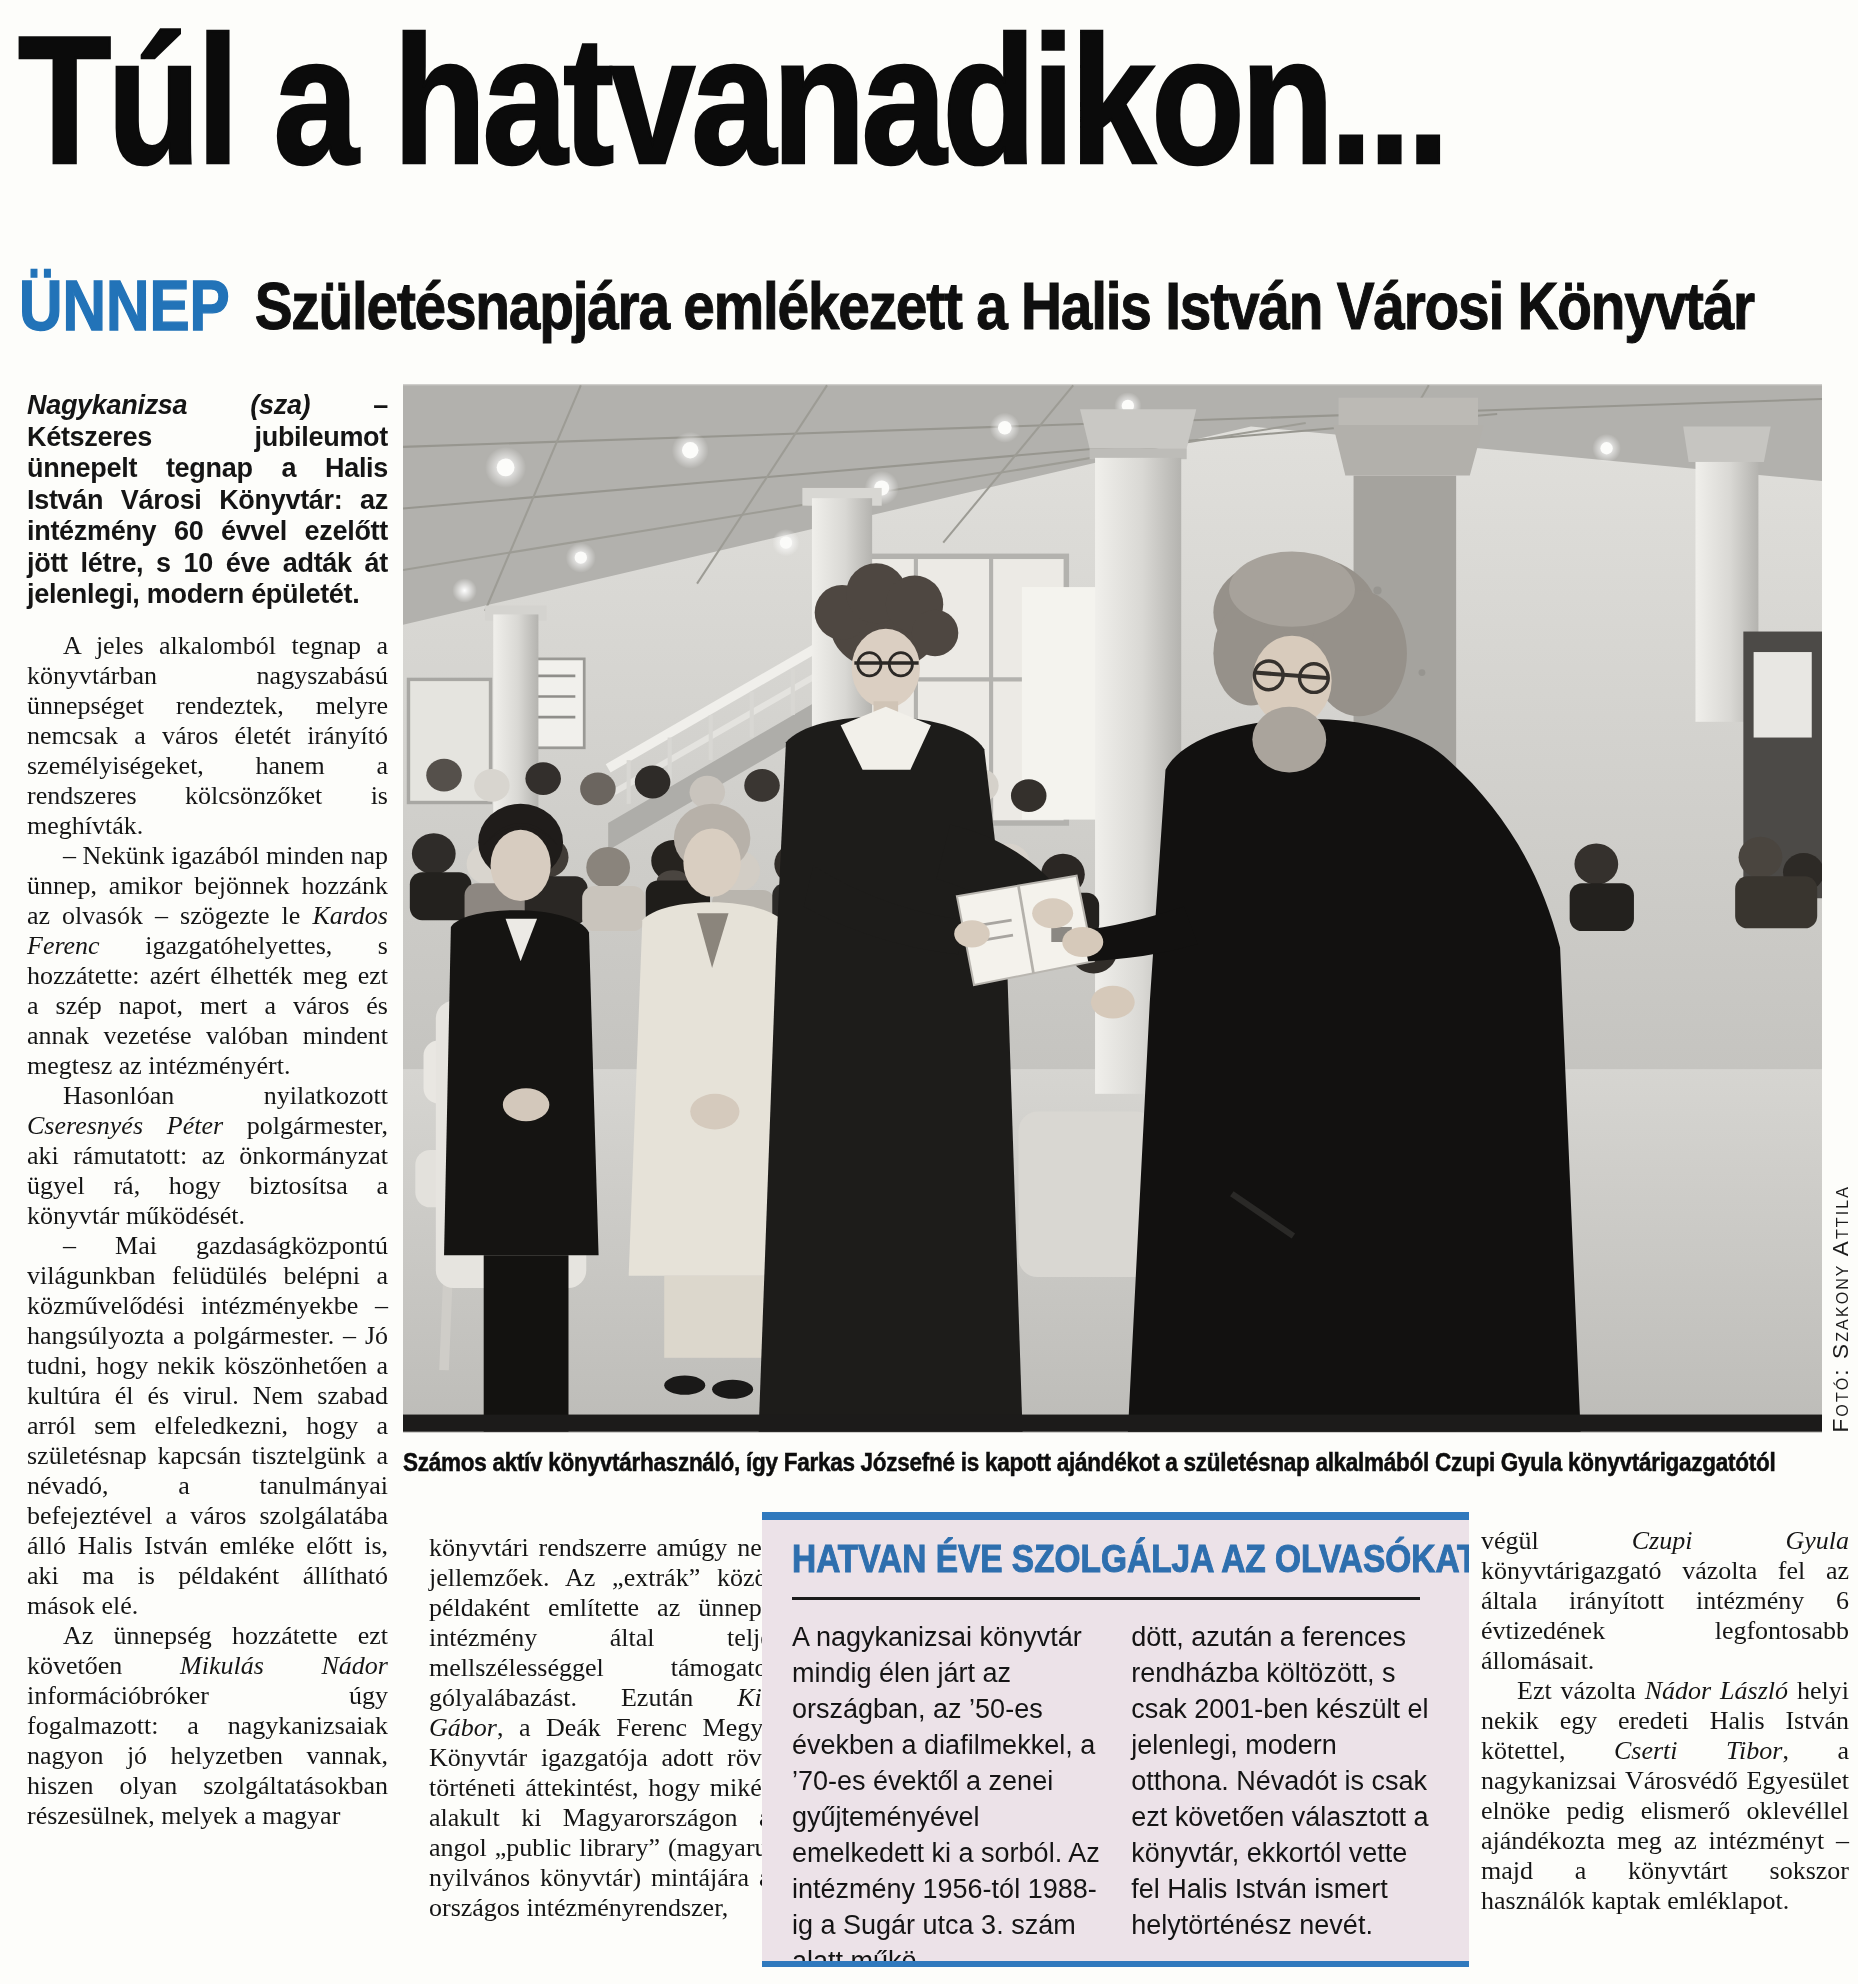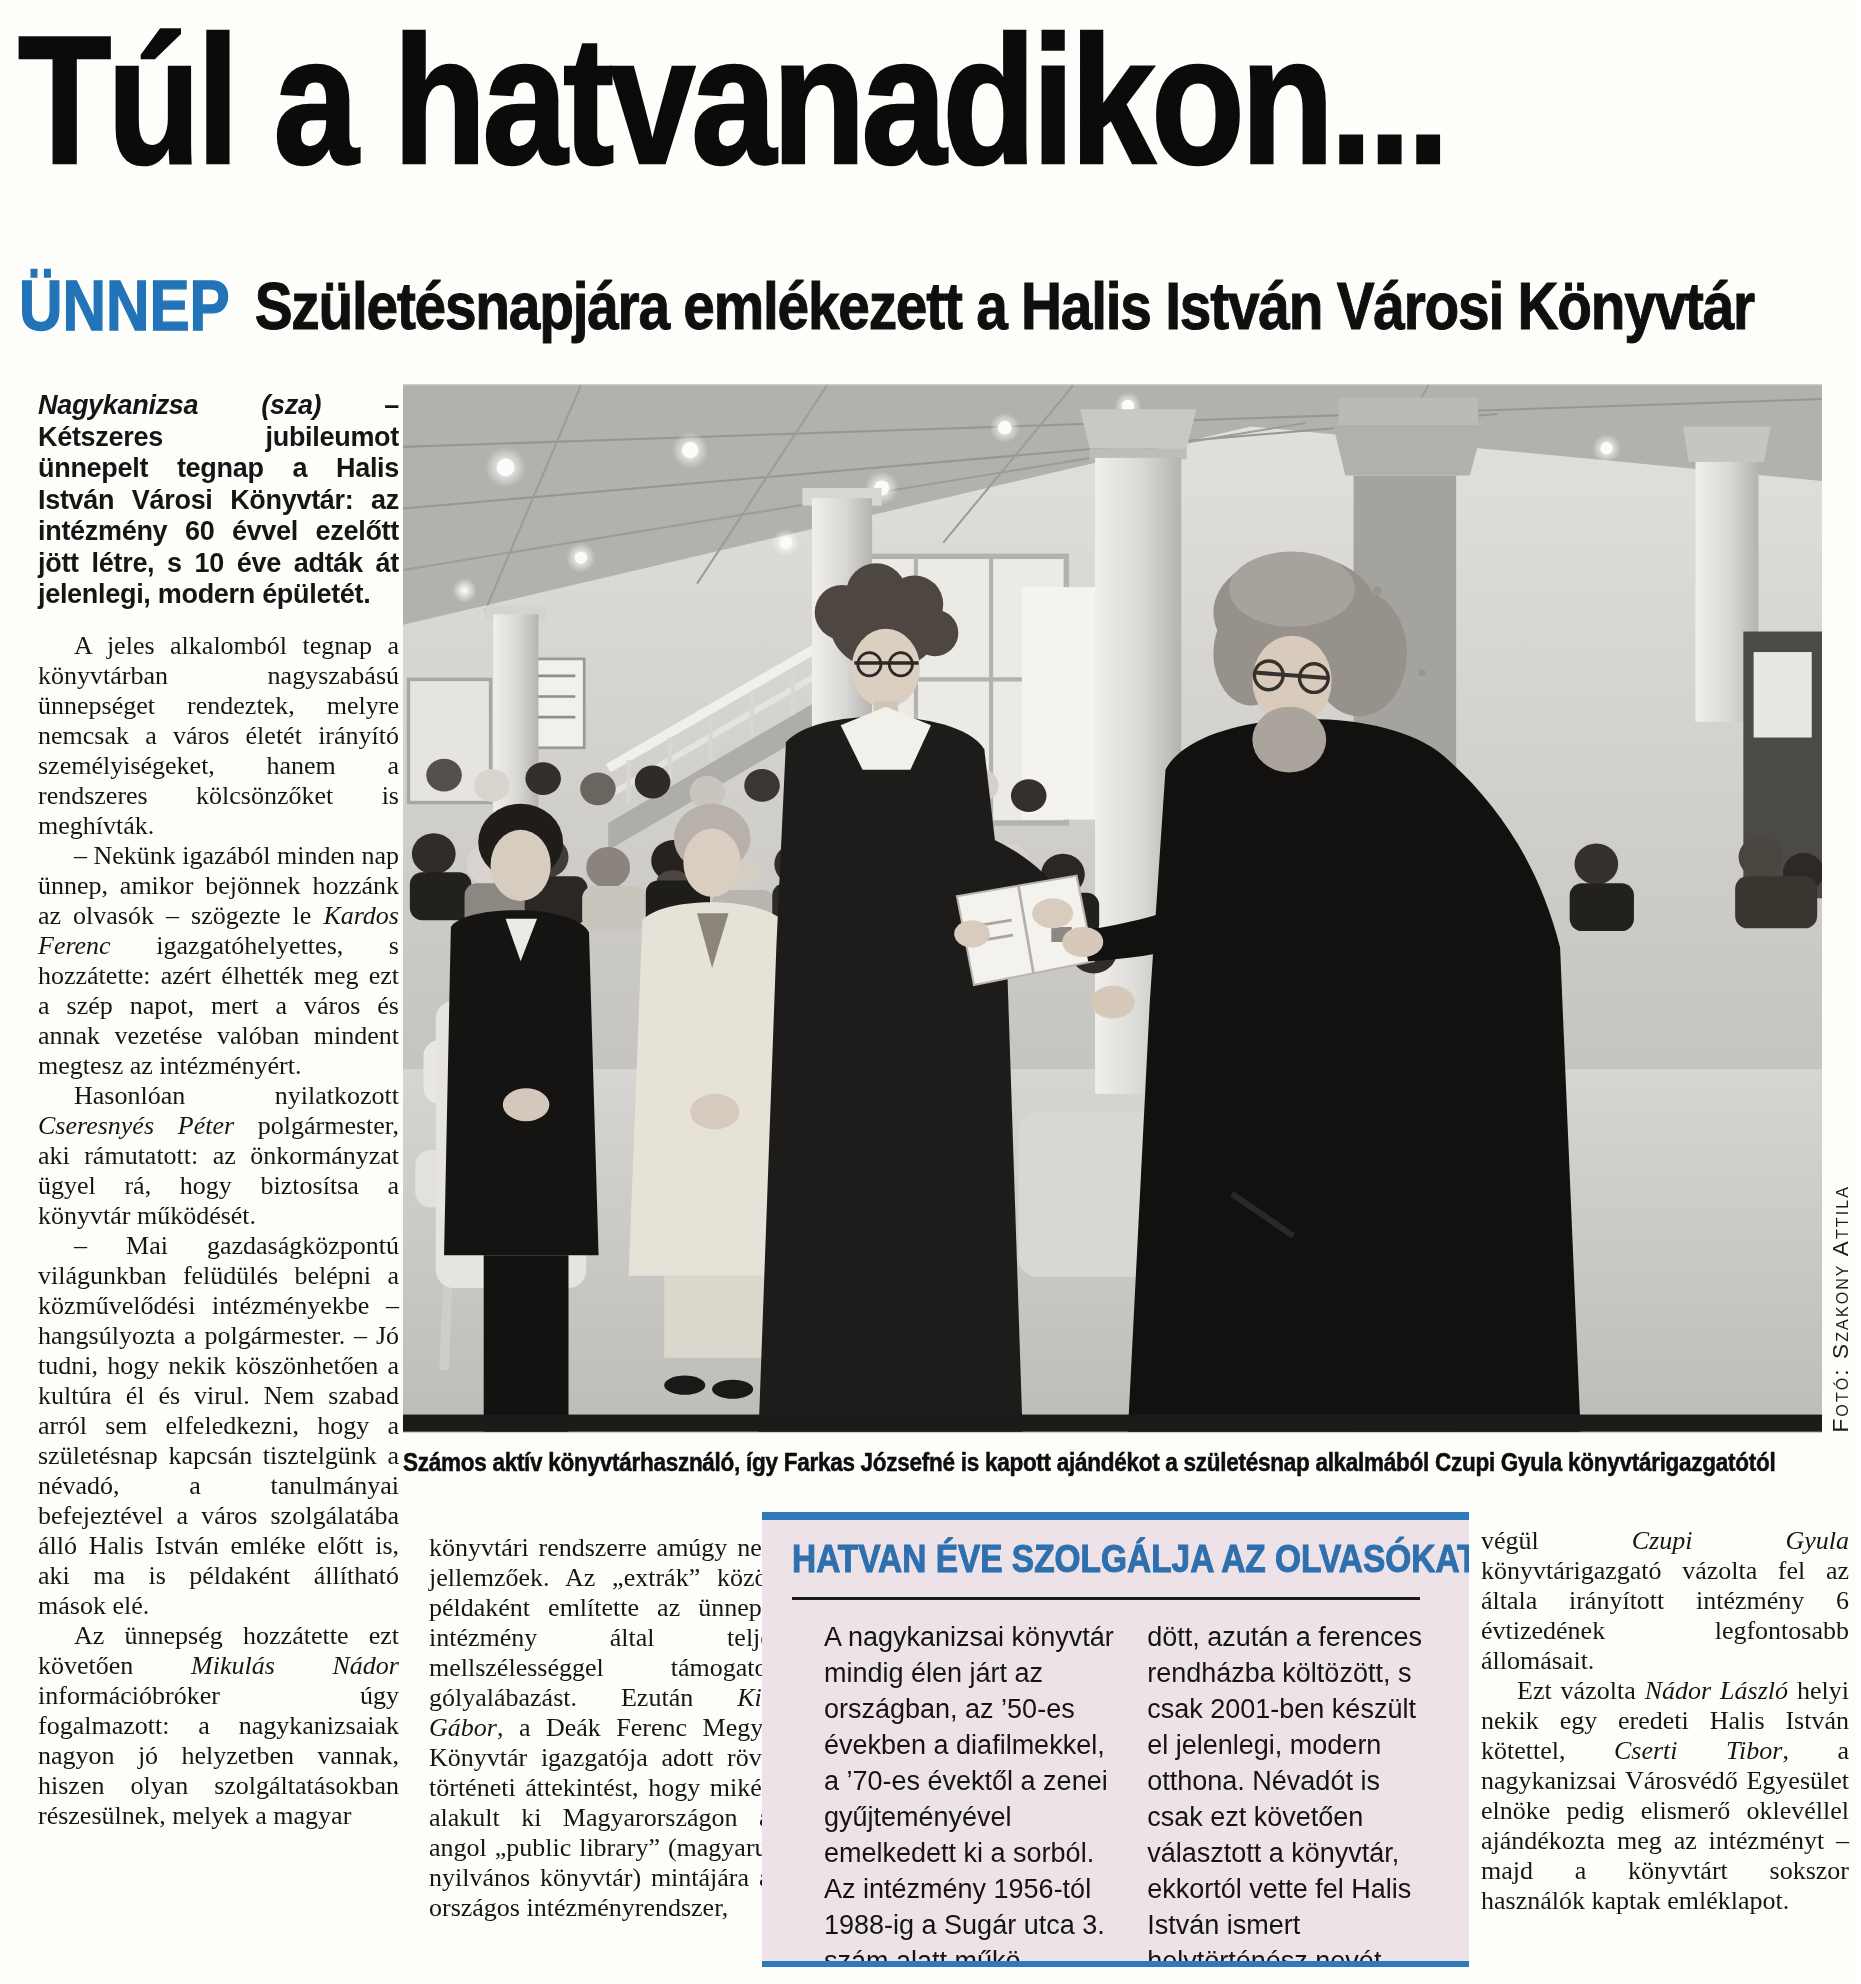--- a/index.html
+++ b/index.html
@@ -34,21 +34,21 @@
   .col{position:absolute; text-align:justify; color:#151515;}
   .col p{margin:0; font-size:26px; line-height:30px; hyphens:auto;}
   .col p.ind{text-indent:36px;}
   .lead{
     font-family:"Liberation Sans", sans-serif; font-weight:bold;
     font-size:27px !important; line-height:31.5px !important;
     margin-bottom:20.5px !important; letter-spacing:-0.3px;
   }
   .i{font-style:italic;}
   .bi{font-style:italic; font-weight:bold;}
-  .col1{left:38px; top:390px; width:361px;}
+  .col1{left:27px; top:390px; width:361px;}
   .col2{left:405px; top:1533px; width:353px;margin-left:24px;}
   .col4{left:1481px; top:1526px; width:368px;}
   
   .photo{position:absolute; left:403px; top:384px; width:1419px; height:1049px; margin:0; background:#cfcecb;}
   .photo svg{display:block; width:100%; height:100%;}
   .credit{
     position:absolute; left:1821px; top:384px; width:40px; height:1049px;
     display:flex; flex-direction:column; justify-content:flex-end; align-items:center;
   }
   .credit span{
@@ -71,21 +71,21 @@
     border-bottom:6.2px solid var(--box-border-blue,#3079bd);
     padding:18px 30px 9.6px 30px; overflow:hidden;
   }
   .box-title{
     font-family:"Liberation Sans", sans-serif; font-weight:bold;
     font-size:38px; line-height:1.15; color:var(--box-title-blue,#2e6fae);
     -webkit-text-stroke:1px var(--box-title-blue,#2e6fae);
     transform:scaleX(0.88); transform-origin:left top; white-space:nowrap;
   }
   .box-rule{border:none; border-top:3.4px solid #1b1b1b; margin:15px 0 19px 0; width:97%;}
-  .box-cols{display:flex; gap:31.5px;margin-left:32px;}
+  .box-cols{display:flex; gap:31.5px;}
   .box-col{
     flex:1; font-family:"Liberation Sans", sans-serif;
     font-size:27px; line-height:36px; color:#141414; text-align:left;
   }
 </style>
 </head>
 <body>
 
 <div class="page">
 

